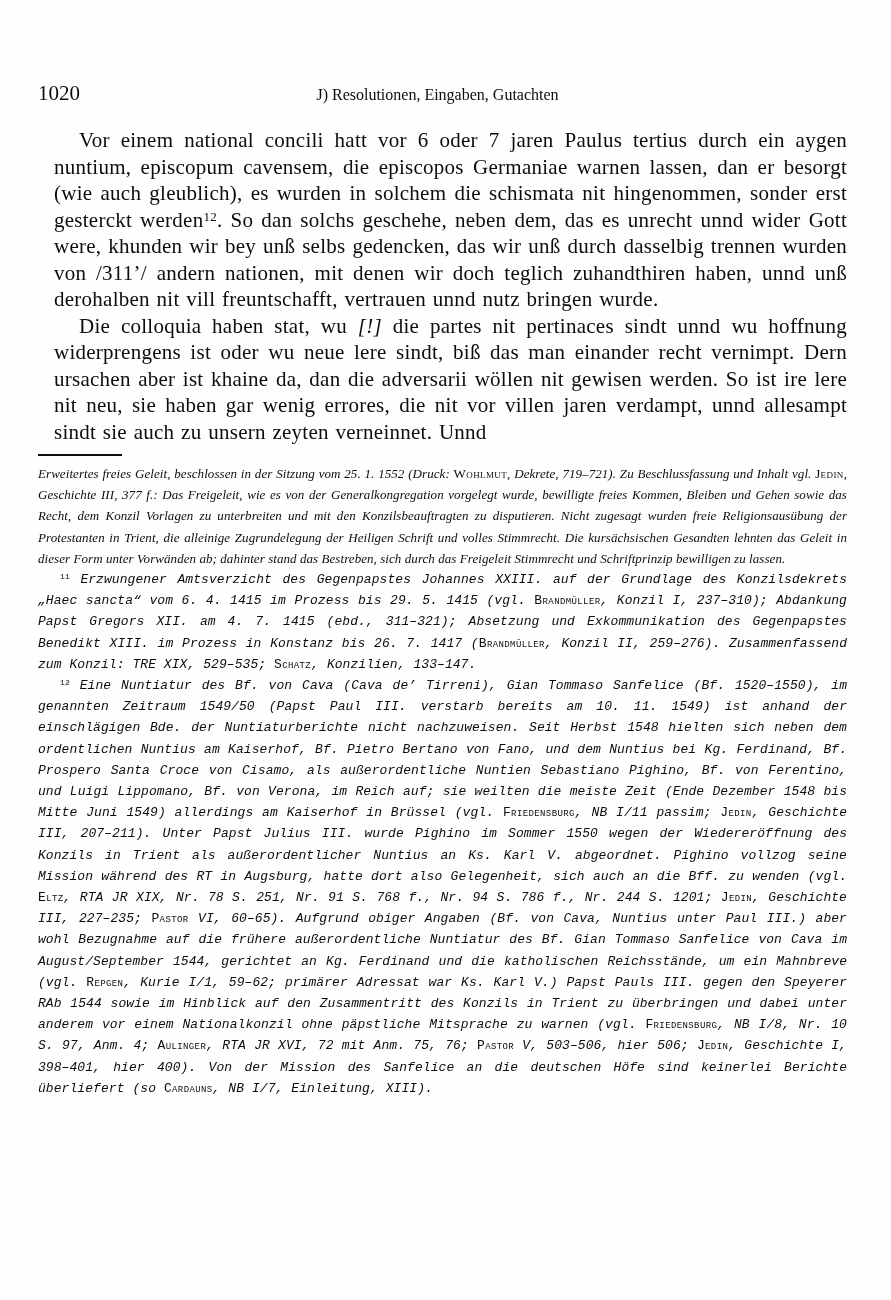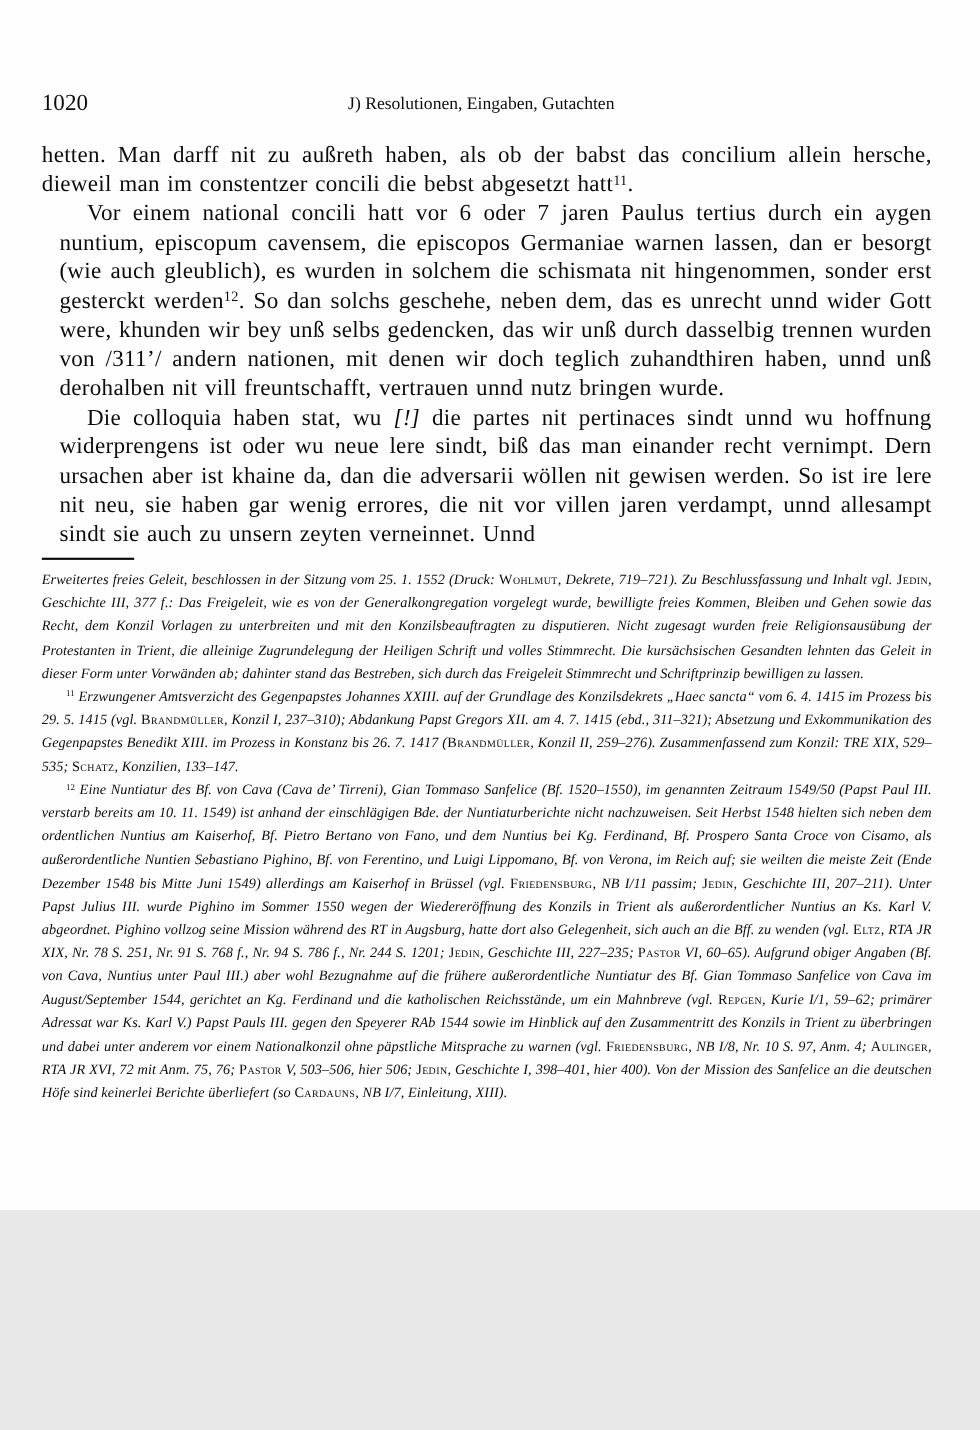--- a/index.html
+++ b/index.html
@@ -1,19 +1,19 @@
 <!DOCTYPE html>
 <html lang="de"><head>
 <meta charset="utf-8">
 <style>
   html, body { margin: 0; padding: 0; background: #e8e8e8; }
   .page {
     position: relative;
     width: 891px;
-    height: 1100px;
+    height: 1300px;
     margin: 0 auto;
     background: #fefefe;
     color: #0c0c0c;
     font-family: "Liberation Serif", "DejaVu Serif", serif;
     overflow: hidden;
     box-sizing: border-box;
     padding: 80px 44px 0 38px;
   }
   .page-header {
     position: relative;
@@ -61,35 +61,34 @@
     margin: 9px 0 7px 0;
   }
   .footnotes {
     font-size: 13px;
     line-height: 21.2px;
     text-align: justify;
     font-style: italic;
     letter-spacing: 0.005em;
   }
   .fn-para { margin: 0; }
-  .fn-para.indent { text-indent: 22px; }
+  .fn-para.indent { text-indent: 22px; font-family: Liberation Mono, monospace; }
   .footnotes sup.seg-sup { font-style: normal; }
 </style>
 </head>
 <body>
 
 <div class="page">
 
   <div class="page-header">
     <span class="page-number">1020</span>
     <span class="running-head">J) Resolutionen, Eingaben, Gutachten</span>
   </div>
 
   <div class="body-text">
-    <p class="body-para"><span class="seg">hetten. Man darff nit zu außreth haben, als ob der babst das concilium allein hersche, dieweil man im constentzer concili die bebst abgesetzt hatt</span><sup class="seg-sup">11</sup><span class="seg">.</span></p>
     <p class="body-para indent"><span class="seg">Vor einem national concili hatt vor 6 oder 7 jaren Paulus tertius durch ein aygen nuntium, episcopum cavensem, die episcopos Germaniae warnen lassen, dan er besorgt (wie auch gleublich), es wurden in solchem die schismata nit hingenommen, sonder erst gesterckt werden</span><sup class="seg-sup">12</sup><span class="seg">. So dan solchs geschehe, neben dem, das es unrecht unnd wider Gott were, khunden wir bey unß selbs gedencken, das wir unß durch dasselbig trennen wurden von /311’/ andern nationen, mit denen wir doch teglich zuhandthiren haben, unnd unß derohalben nit vill freuntschafft, vertrauen unnd nutz bringen wurde.</span></p>
     <p class="body-para indent"><span class="seg">Die colloquia haben stat, wu </span><span class="seg-i">[!]</span><span class="seg"> die partes nit pertinaces sindt unnd wu hoffnung widerprengens ist oder wu neue lere sindt, biß das man einander recht vernimpt. Dern ursachen aber ist khaine da, dan die adversarii wöllen nit gewisen werden. So ist ire lere nit neu, sie haben gar wenig errores, die nit vor villen jaren verdampt, unnd allesampt sindt sie auch zu unsern zeyten verneinnet. Unnd</span></p>
   </div>
 
   <hr class="footnote-separator">
 
   <div class="footnotes">
     <p class="fn-para"><span class="seg">Erweitertes freies Geleit, beschlossen in der Sitzung vom 25. 1. 1552 (Druck: </span><span class="seg-sc">Wohlmut</span><span class="seg">, Dekrete, 719–721). Zu Beschlussfassung und Inhalt vgl. </span><span class="seg-sc">Jedin</span><span class="seg">, Geschichte III, 377 f.: Das Freigeleit, wie es von der Generalkongregation vorgelegt wurde, bewilligte freies Kommen, Bleiben und Gehen sowie das Recht, dem Konzil Vorlagen zu unterbreiten und mit den Konzilsbeauftragten zu disputieren. Nicht zugesagt wurden freie Religionsausübung der Protestanten in Trient, die alleinige Zugrundelegung der Heiligen Schrift und volles Stimmrecht. Die kursächsischen Gesandten lehnten das Geleit in dieser Form unter Vorwänden ab; dahinter stand das Bestreben, sich durch das Freigeleit Stimmrecht und Schriftprinzip bewilligen zu lassen.</span></p>
     <p class="fn-para indent"><sup class="seg-sup">11</sup><span class="seg"> Erzwungener Amtsverzicht des Gegenpapstes Johannes XXIII. auf der Grundlage des Konzilsdekrets „Haec sancta“ vom 6. 4. 1415 im Prozess bis 29. 5. 1415 (vgl. </span><span class="seg-sc">Brandmüller</span><span class="seg">, Konzil I, 237–310); Abdankung Papst Gregors XII. am 4. 7. 1415 (ebd., 311–321); Absetzung und Exkommunikation des Gegenpapstes Benedikt XIII. im Prozess in Konstanz bis 26. 7. 1417 (</span><span class="seg-sc">Brandmüller</span><span class="seg">, Konzil II, 259–276). Zusammenfassend zum Konzil: TRE XIX, 529–535; </span><span class="seg-sc">Schatz</span><span class="seg">, Konzilien, 133–147.</span></p>
     <p class="fn-para indent"><sup class="seg-sup">12</sup><span class="seg"> Eine Nuntiatur des Bf. von Cava (Cava de’ Tirreni), Gian Tommaso Sanfelice (Bf. 1520–1550), im genannten Zeitraum 1549/50 (Papst Paul III. verstarb bereits am 10. 11. 1549) ist anhand der einschlägigen Bde. der Nuntiaturberichte nicht nachzuweisen. Seit Herbst 1548 hielten sich neben dem ordentlichen Nuntius am Kaiserhof, Bf. Pietro Bertano von Fano, und dem Nuntius bei Kg. Ferdinand, Bf. Prospero Santa Croce von Cisamo, als außerordentliche Nuntien Sebastiano Pighino, Bf. von Ferentino, und Luigi Lippomano, Bf. von Verona, im Reich auf; sie weilten die meiste Zeit (Ende Dezember 1548 bis Mitte Juni 1549) allerdings am Kaiserhof in Brüssel (vgl. </span><span class="seg-sc">Friedensburg</span><span class="seg">, NB I/11 passim; </span><span class="seg-sc">Jedin</span><span class="seg">, Geschichte III, 207–211). Unter Papst Julius III. wurde Pighino im Sommer 1550 wegen der Wiedereröffnung des Konzils in Trient als außerordentlicher Nuntius an Ks. Karl V. abgeordnet. Pighino vollzog seine Mission während des RT in Augsburg, hatte dort also Gelegenheit, sich auch an die Bff. zu wenden (vgl. </span><span class="seg-sc">Eltz</span><span class="seg">, RTA JR XIX, Nr. 78 S. 251, Nr. 91 S. 768 f., Nr. 94 S. 786 f., Nr. 244 S. 1201; </span><span class="seg-sc">Jedin</span><span class="seg">, Geschichte III, 227–235; </span><span class="seg-sc">Pastor</span><span class="seg"> VI, 60–65). Aufgrund obiger Angaben (Bf. von Cava, Nuntius unter Paul III.) aber wohl Bezugnahme auf die frühere außerordentliche Nuntiatur des Bf. Gian Tommaso Sanfelice von Cava im August/September 1544, gerichtet an Kg. Ferdinand und die katholischen Reichsstände, um ein Mahnbreve (vgl. </span><span class="seg-sc">Repgen</span><span class="seg">, Kurie I/1, 59–62; primärer Adressat war Ks. Karl V.) Papst Pauls III. gegen den Speyerer RAb 1544 sowie im Hinblick auf den Zusammentritt des Konzils in Trient zu überbringen und dabei unter anderem vor einem Nationalkonzil ohne päpstliche Mitsprache zu warnen (vgl. </span><span class="seg-sc">Friedensburg</span><span class="seg">, NB I/8, Nr. 10 S. 97, Anm. 4; </span><span class="seg-sc">Aulinger</span><span class="seg">, RTA JR XVI, 72 mit Anm. 75, 76; </span><span class="seg-sc">Pastor</span><span class="seg"> V, 503–506, hier 506; </span><span class="seg-sc">Jedin</span><span class="seg">, Geschichte I, 398–401, hier 400). Von der Mission des Sanfelice an die deutschen Höfe sind keinerlei Berichte überliefert (so </span><span class="seg-sc">Cardauns</span><span class="seg">, NB I/7, Einleitung, XIII).</span></p>

